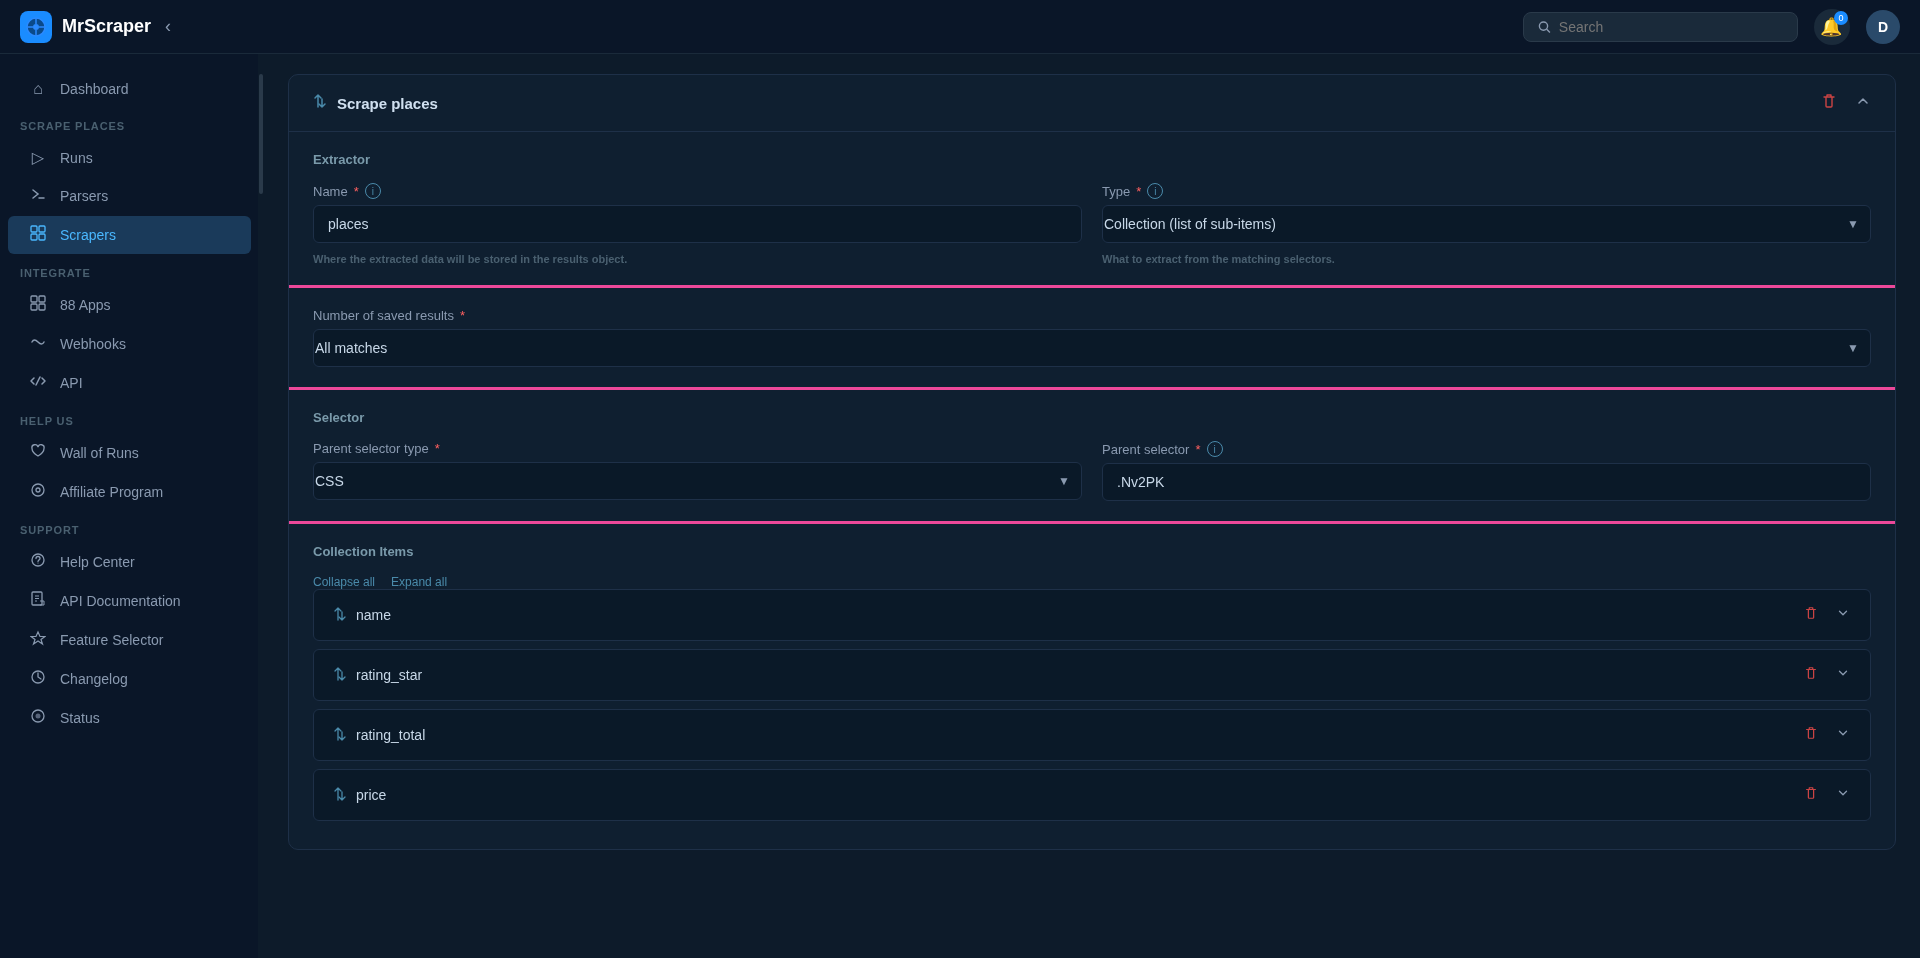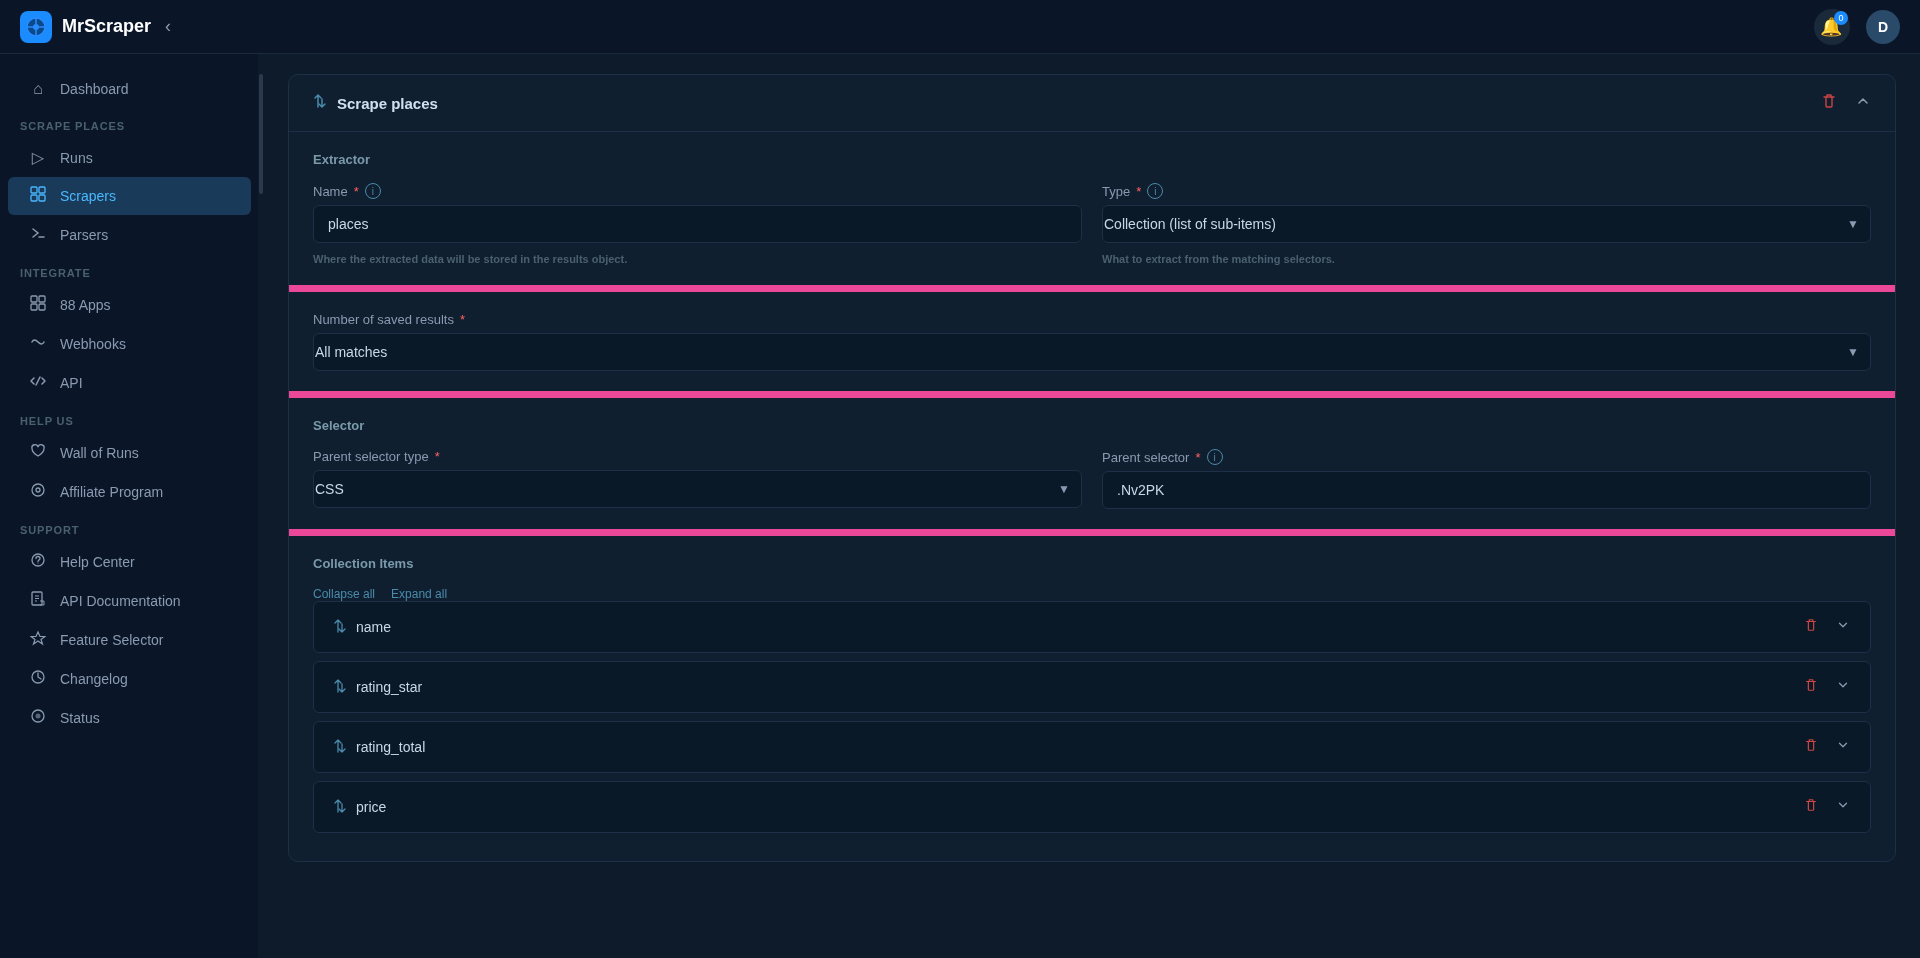--- a/index.html
+++ b/index.html
@@ -236,21 +236,21 @@
       border: none;
       color: #8a9ab0;
       cursor: pointer;
       font-size: 16px;
       padding: 4px;
     }
 
     
     .card-section {
       padding: 20px 24px;
-      border-bottom: 7px solid #ec4899;
+      border-bottom: 3px solid #ec4899;
     }
     .card-section:last-child { border-bottom: none; }
     .section-title {
       font-size: 13px;
       font-weight: 600;
       color: #7a9aaa;
       margin-bottom: 16px;
     }
 
     
@@ -370,59 +370,66 @@
         <line x1="10" y1="1" x2="10" y2="7" stroke="#2a8aff" stroke-width="1.5"></line>
         <line x1="10" y1="13" x2="10" y2="19" stroke="#2a8aff" stroke-width="1.5"></line>
         <line x1="1" y1="10" x2="7" y2="10" stroke="#2a8aff" stroke-width="1.5"></line>
         <line x1="13" y1="10" x2="19" y2="10" stroke="#2a8aff" stroke-width="1.5"></line>
       </svg>
     </div>
     <span class="logo-text">MrScraper</span>
     <button class="toggle-sidebar-btn">‹</button>
   </div>
   <div class="header-right">
+    <div class="search-box">
+      <svg width="14" height="14" viewBox="0 0 14 14" fill="#8a9ab0">
+        <circle cx="6" cy="6" r="4.5" stroke="#8a9ab0" stroke-width="1.5" fill="none"></circle>
+        <line x1="9.5" y1="9.5" x2="13" y2="13" stroke="#8a9ab0" stroke-width="1.5"></line>
+      </svg>
+      <input type="text" placeholder="Search" style="">
+    </div>
     <button class="notif-btn">
       🔔
       <span class="notif-badge">0</span>
     </button>
     <div class="user-avatar">D</div>
   </div>
 </div>
 
 <div class="sidebar">
 
   <div class="sidebar-item">
     <span class="icon">⌂</span>
     <span>Dashboard</span>
   </div>
 
   <div class="sidebar-section-label" style="color:#4a6070;font-size:11px;font-weight:600;text-transform:uppercase;letter-spacing:0.08em;padding:12px 20px 6px;">Scrape places</div>
   <div class="sidebar-item">
     <span class="icon">▷</span>
     <span>Runs</span>
   </div>
+  <div class="sidebar-item">
+    <span class="icon">
+      <svg width="16" height="16" viewBox="0 0 16 16" fill="none">
+        <path d="M3 4 L8 8 L3 12" stroke="#8a9ab0" stroke-width="1.5" fill="none" stroke-linecap="round"></path>
+        <line x1="9" y1="12" x2="14" y2="12" stroke="#8a9ab0" stroke-width="1.5" stroke-linecap="round"></line>
+      </svg>
+    </span>
+    <span>Parsers</span>
+  </div>
   <div class="sidebar-item active">
     <span class="icon">
       <svg width="16" height="16" viewBox="0 0 16 16" fill="none">
         <rect x="1" y="1" width="6" height="6" rx="1" stroke="#4ab8ff" stroke-width="1.3" fill="none"></rect>
         <rect x="9" y="1" width="6" height="6" rx="1" stroke="#4ab8ff" stroke-width="1.3" fill="none"></rect>
         <rect x="1" y="9" width="6" height="6" rx="1" stroke="#4ab8ff" stroke-width="1.3" fill="none"></rect>
         <rect x="9" y="9" width="6" height="6" rx="1" stroke="#4ab8ff" stroke-width="1.3" fill="none"></rect>
       </svg>
     </span>
     <span>Scrapers</span>
-  </div>
-  <div class="sidebar-item">
-    <span class="icon">
-      <svg width="16" height="16" viewBox="0 0 16 16" fill="none">
-        <path d="M3 4 L8 8 L3 12" stroke="#8a9ab0" stroke-width="1.5" fill="none" stroke-linecap="round"></path>
-        <line x1="9" y1="12" x2="14" y2="12" stroke="#8a9ab0" stroke-width="1.5" stroke-linecap="round"></line>
-      </svg>
-    </span>
-    <span>Parsers</span>
   </div>
 
   <div class="sidebar-section-label">Integrate</div>
   <div class="sidebar-item">
     <span class="icon">
       <svg width="16" height="16" viewBox="0 0 16 16" fill="none">
         <rect x="1" y="1" width="6" height="6" rx="1" stroke="#8a9ab0" stroke-width="1.3" fill="none"></rect>
         <rect x="9" y="1" width="6" height="6" rx="1" stroke="#8a9ab0" stroke-width="1.3" fill="none"></rect>
         <rect x="1" y="9" width="6" height="6" rx="1" stroke="#8a9ab0" stroke-width="1.3" fill="none"></rect>
         <rect x="9" y="9" width="6" height="6" rx="1" stroke="#8a9ab0" stroke-width="1.3" fill="none"></rect>

